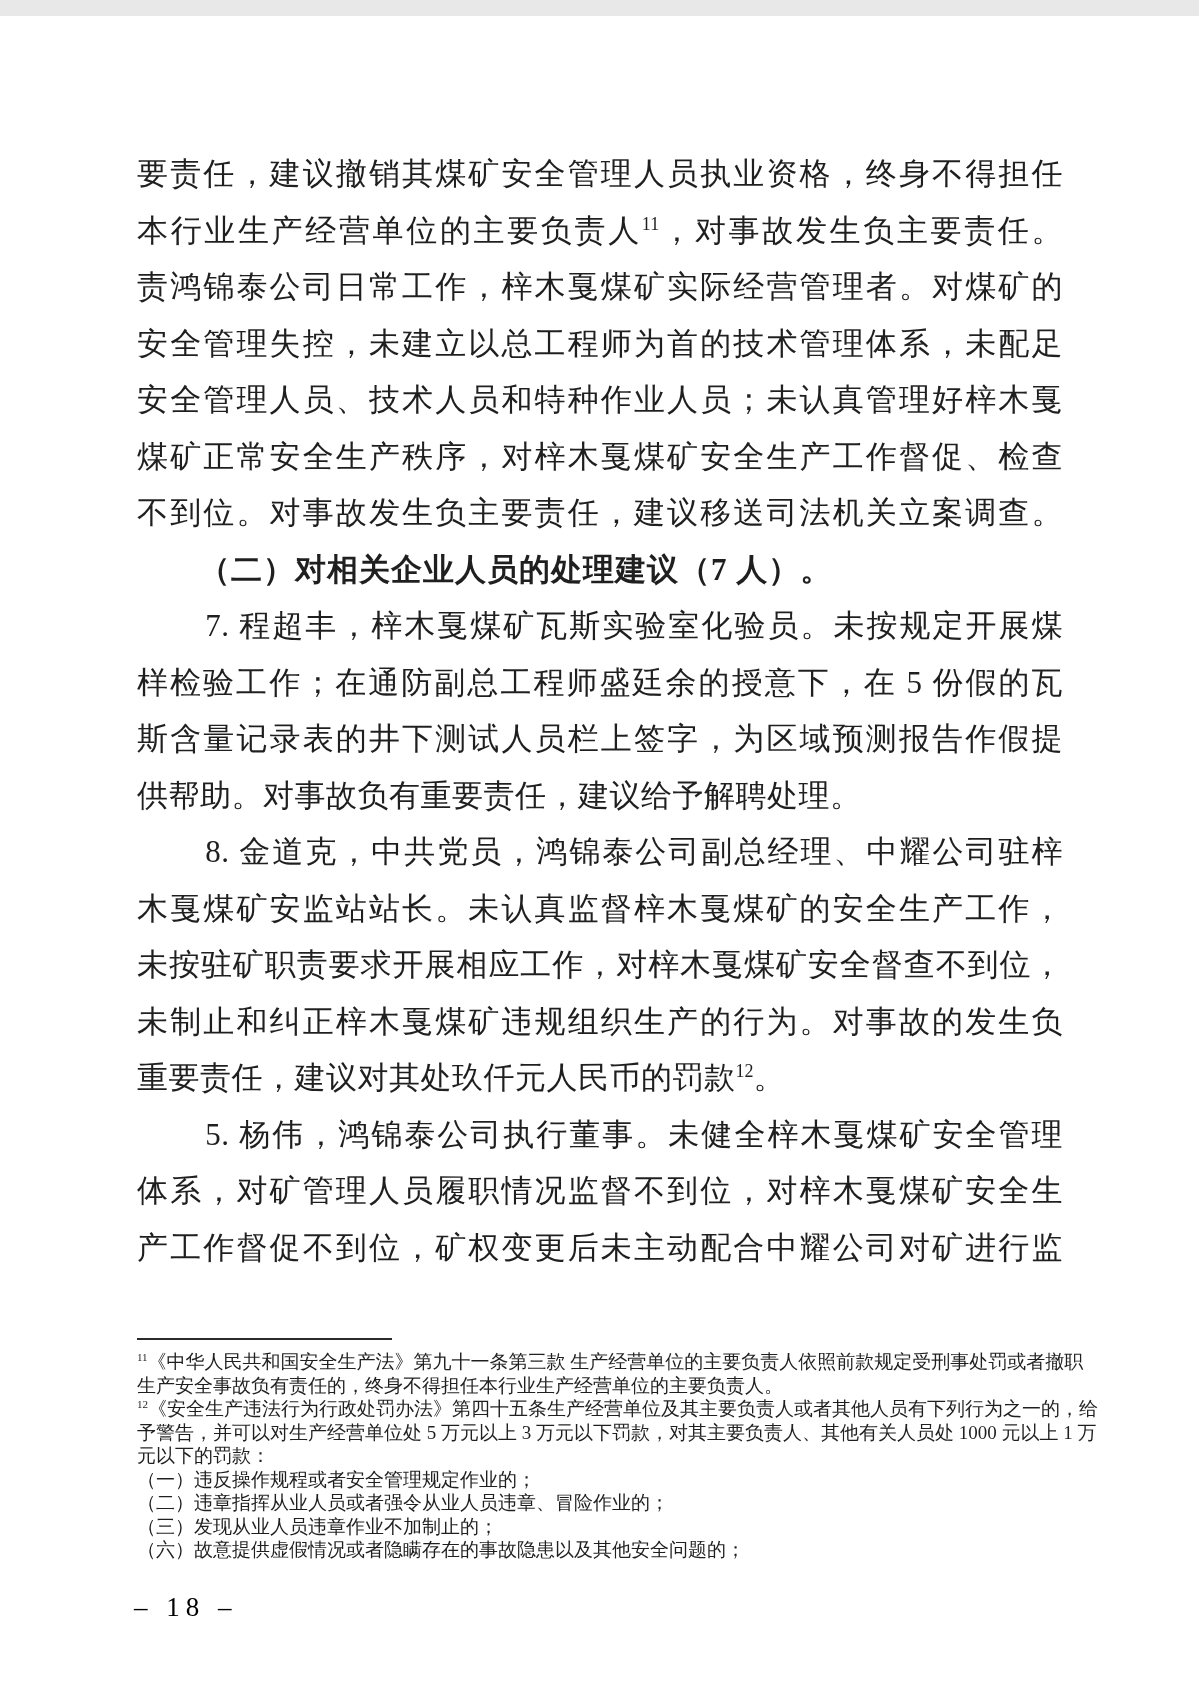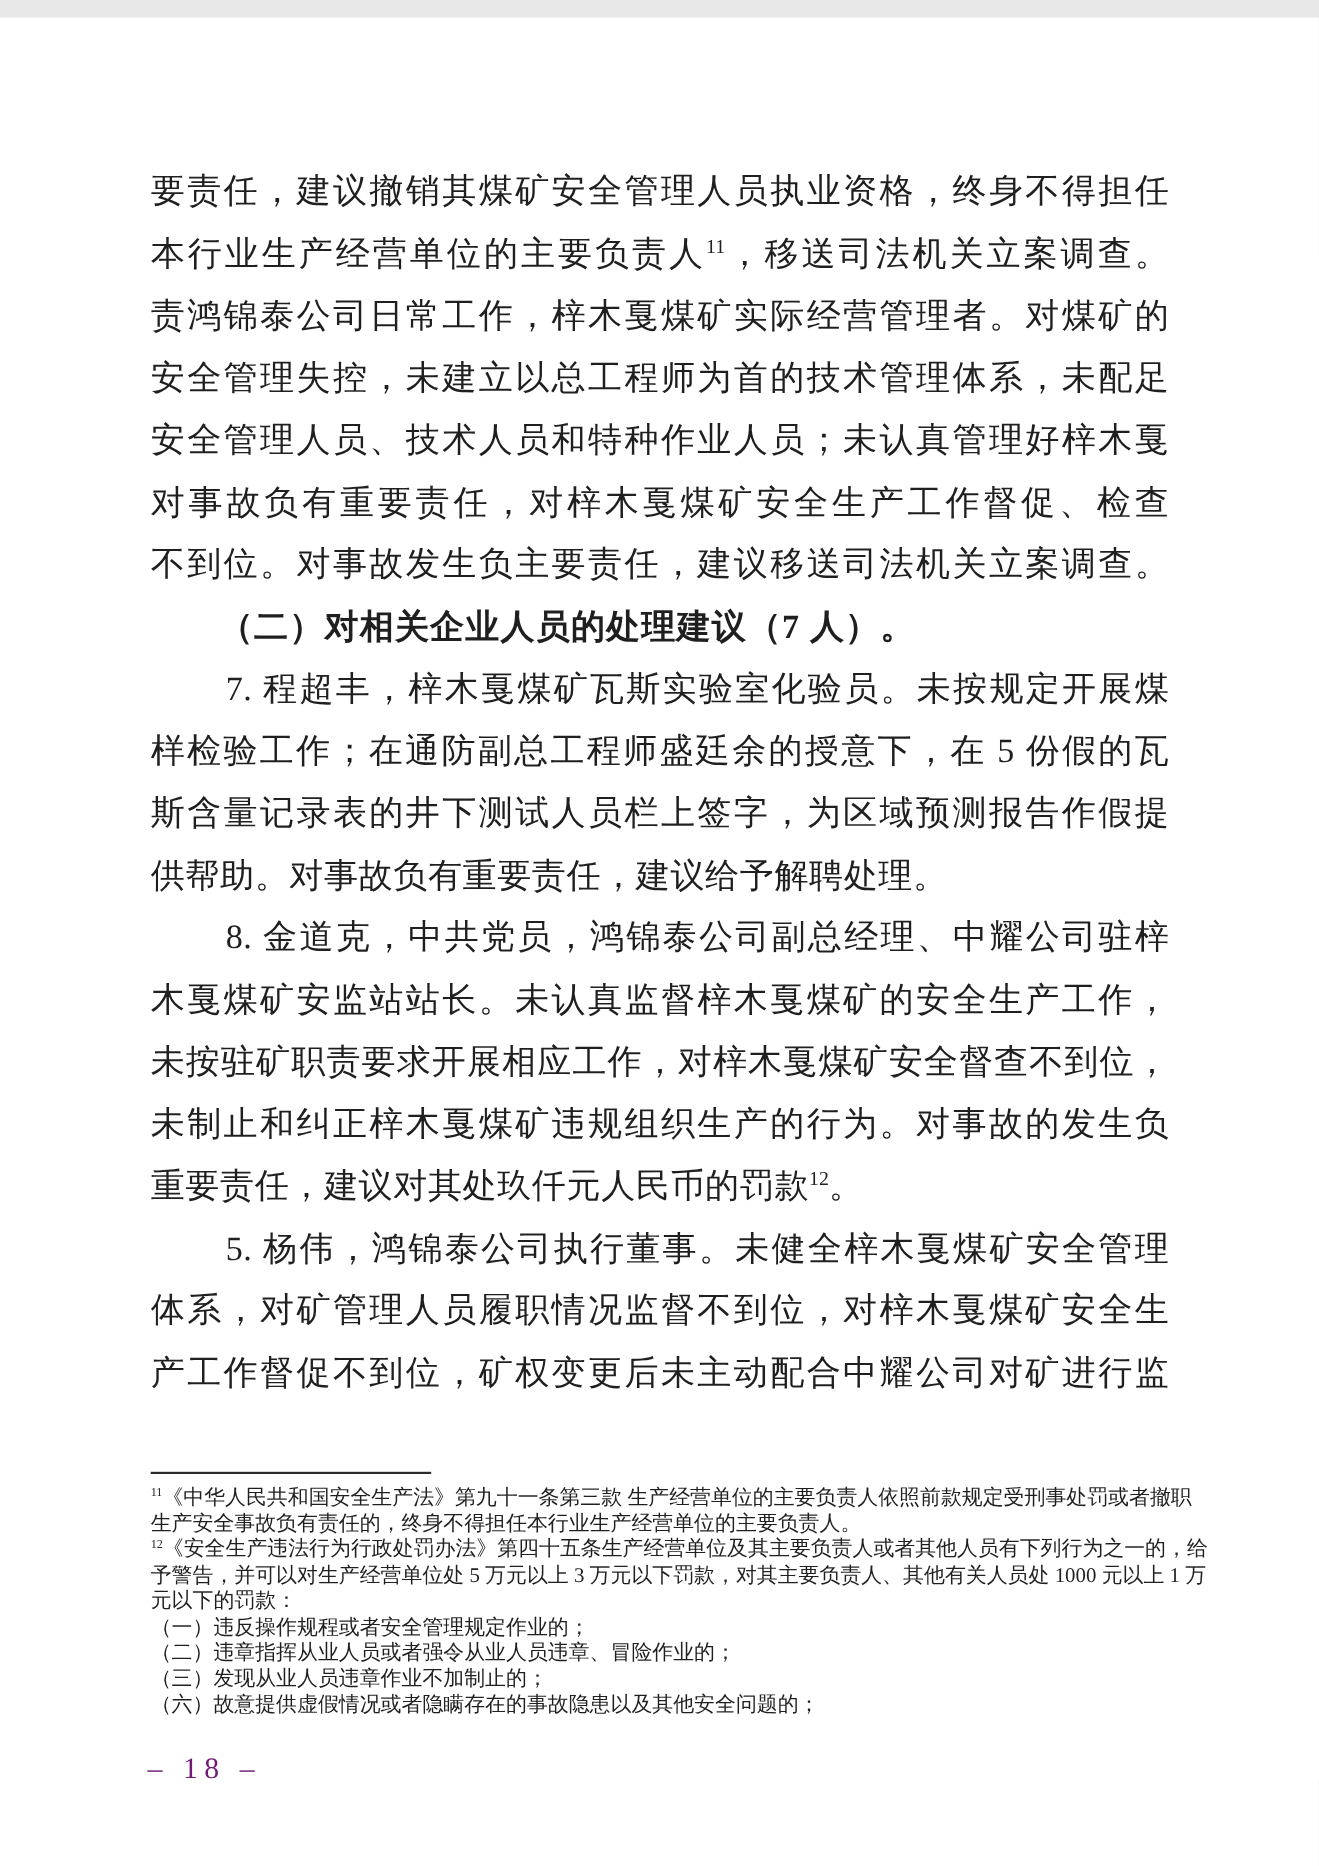--- a/index.html
+++ b/index.html
@@ -72,35 +72,35 @@
     text-align-last: justify;
   }
   .fn-line.fn-short { text-align-last: left; white-space: normal; }
   
   .page-number {
     position: absolute;
     left: 134px;
     top: 1576px;
     font-size: 27px;
     letter-spacing: 6px;
-    color: #701a75;
+    color: #000000;
   }
 </style>
 </head>
 <body>
 
 <div class="page">
 
   <div class="body-block">
     <div class="bl">要责任，建议撤销其煤矿安全管理人员执业资格，终身不得担任</div>
-    <div class="bl"><span>本行业生产经营单位的主要负责人</span><sup>11</sup><span>，移送司法机关立案调查。</span></div>
+    <div class="bl"><span>本行业生产经营单位的主要负责人</span><sup>11</sup><span>，对事故发生负主要责任。</span></div>
     <div class="bl">责鸿锦泰公司日常工作，梓木戛煤矿实际经营管理者。对煤矿的</div>
     <div class="bl">安全管理失控，未建立以总工程师为首的技术管理体系，未配足</div>
     <div class="bl">安全管理人员、技术人员和特种作业人员；未认真管理好梓木戛</div>
-    <div class="bl">对事故负有重要责任，对梓木戛煤矿安全生产工作督促、检查</div>
+    <div class="bl">煤矿正常安全生产秩序，对梓木戛煤矿安全生产工作督促、检查</div>
     <div class="bl">不到位。对事故发生负主要责任，建议移送司法机关立案调查。</div>
     <div class="bl head">（二）对相关企业人员的处理建议（7 人）。</div>
     <div class="bl indent">7. 程超丰，梓木戛煤矿瓦斯实验室化验员。未按规定开展煤</div>
     <div class="bl">样检验工作；在通防副总工程师盛廷余的授意下，在 5 份假的瓦</div>
     <div class="bl">斯含量记录表的井下测试人员栏上签字，为区域预测报告作假提</div>
     <div class="bl short">供帮助。对事故负有重要责任，建议给予解聘处理。</div>
     <div class="bl indent">8. 金道克，中共党员，鸿锦泰公司副总经理、中耀公司驻梓</div>
     <div class="bl">木戛煤矿安监站站长。未认真监督梓木戛煤矿的安全生产工作，</div>
     <div class="bl">未按驻矿职责要求开展相应工作，对梓木戛煤矿安全督查不到位，</div>
     <div class="bl">未制止和纠正梓木戛煤矿违规组织生产的行为。对事故的发生负</div>

